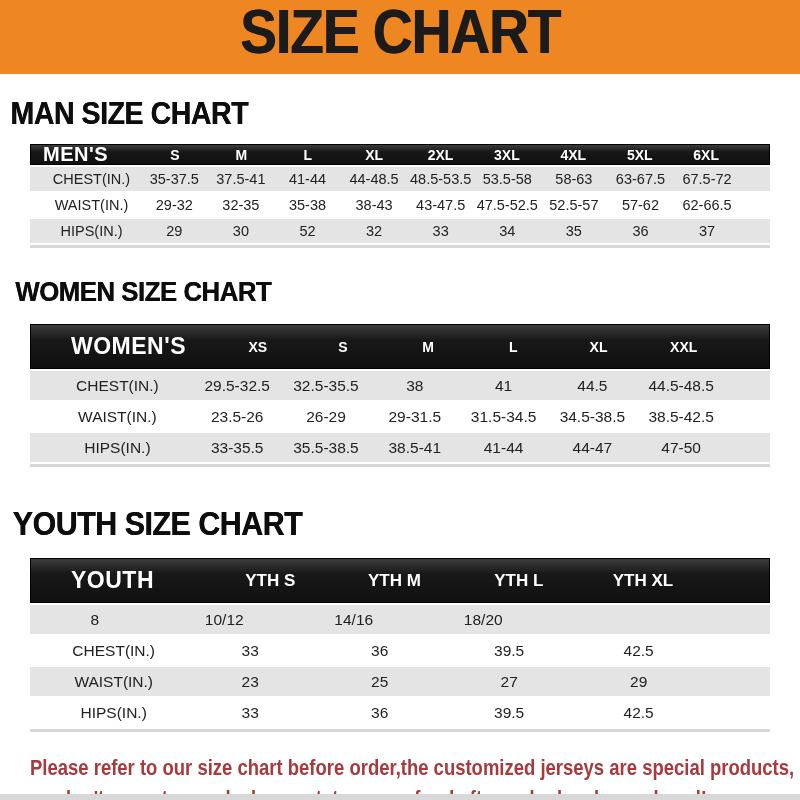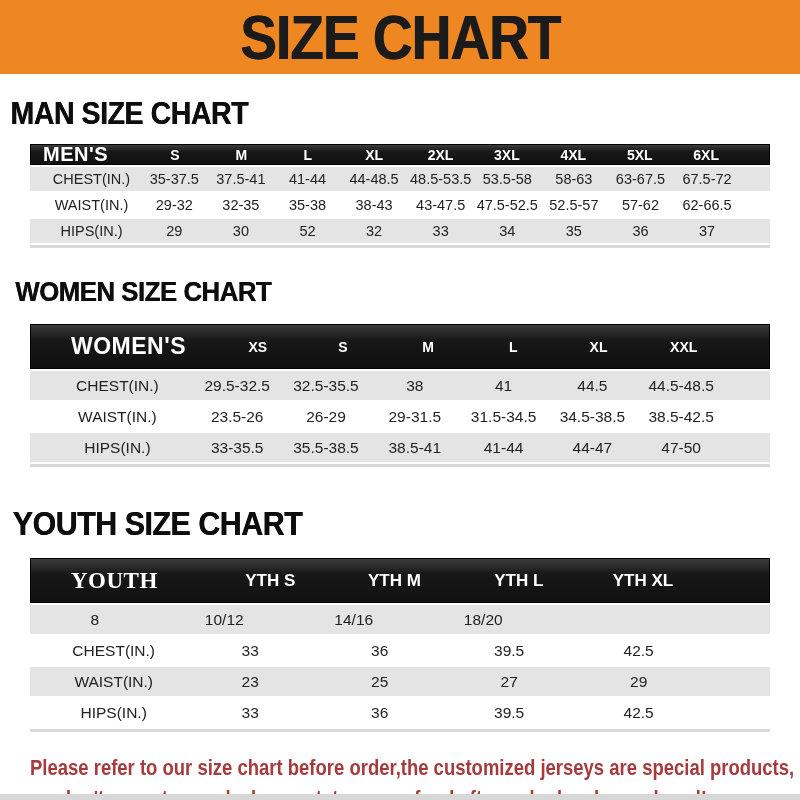--- a/index.html
+++ b/index.html
@@ -8,21 +8,21 @@
     background: #ffffff;
     font-family: "Liberation Sans", sans-serif;
     overflow: hidden;
     position: relative;
   }
 
   
   .banner {
     height: 74px;
     background: #ee8621;
-    display: flex; align-items: center; justify-content: center;
+    display: flex; justify-content: center;
   }
   .banner-text {
     font-size: 63px; font-weight: bold; color: #1b1b1b;
     line-height: 1; letter-spacing: -1px;
     transform: scaleX(0.87); transform-origin: center;
     text-shadow: 1px 0 0 #1b1b1b;
     white-space: nowrap;
   }
 
   
@@ -50,21 +50,21 @@
   }
   .men   .thead { height: 21px; }
   .women .thead, .youth .thead { height: 45px; padding-left: 28px; }
 
   .thead .label {
     font-weight: bold; padding-left: 12px; box-sizing: border-box;
     letter-spacing: 0.5px; white-space: nowrap;
   }
   .men   .thead .label { width: 15%; font-size: 20px; }
   .women .thead .label { width: 22%; font-size: 23px; }
-  .youth .thead .label { width: 21%; font-size: 23px; font-family: Liberation Serif, serif; }
+  .youth .thead .label { width: 21%; font-size: 23px; }
 
   .hcell { text-align: center; font-weight: bold; box-sizing: border-box; }
   .men   .hcell { width: 9%;    font-size: 14px; }
   .women .hcell { width: 12%;   font-size: 14px; }
   .youth .hcell { width: 17.5%; font-size: 17px; }
 
   .tbody { padding-bottom: 2px; border-bottom: 3px solid #d8d8d8; }
   .trow {
     display: flex; align-items: center;
     color: #222222; margin-top: 2px;

